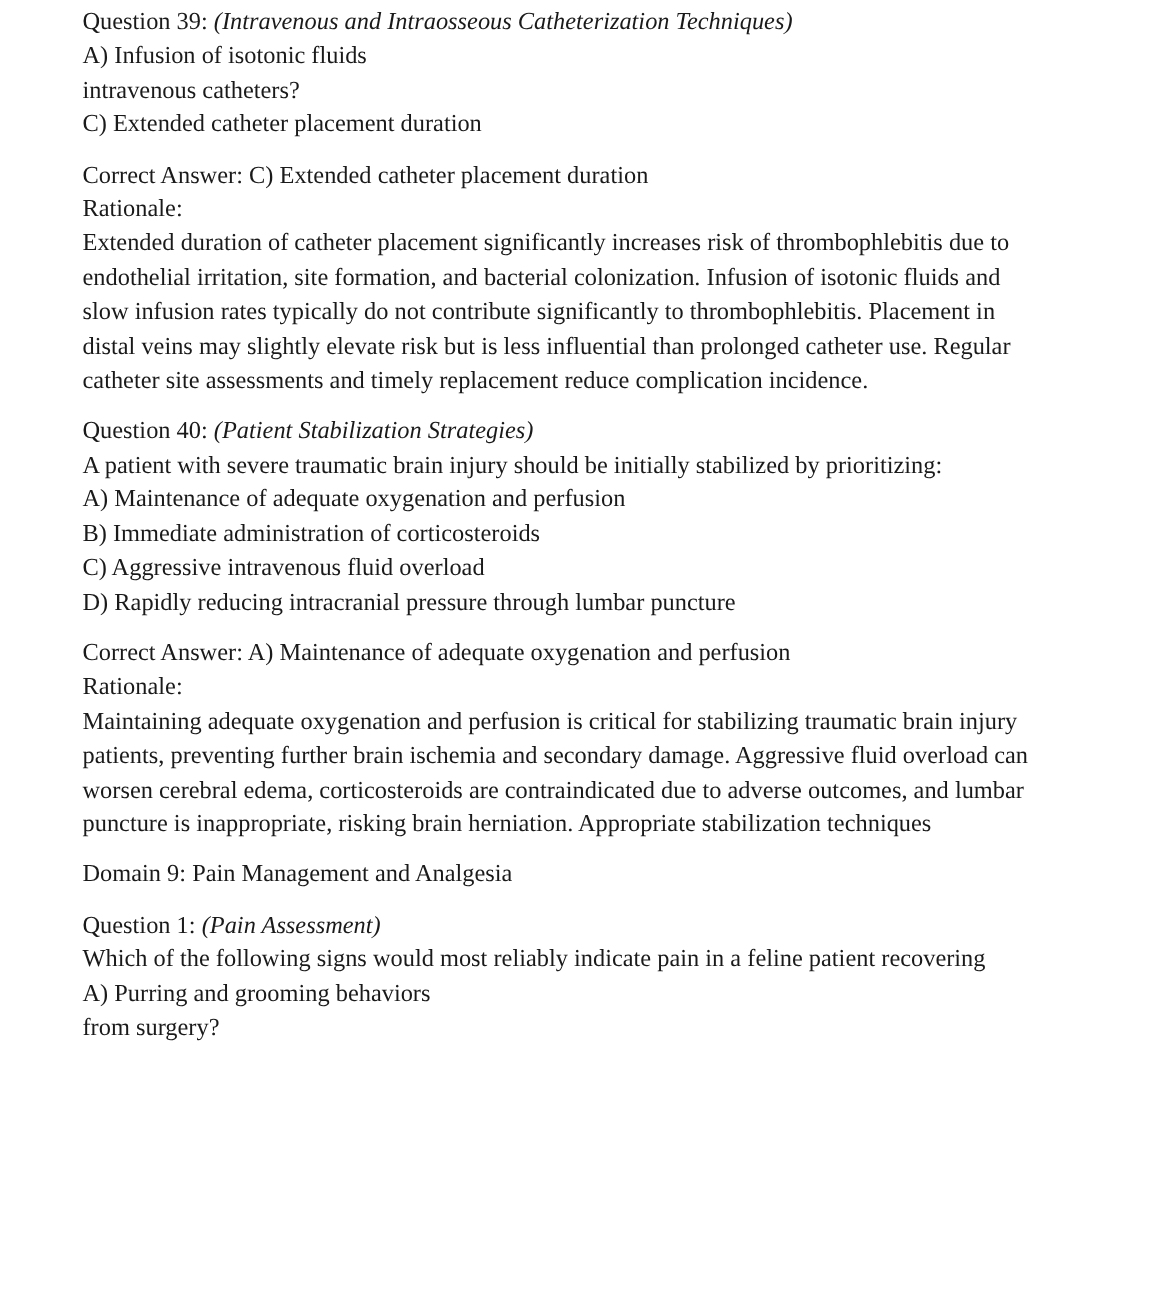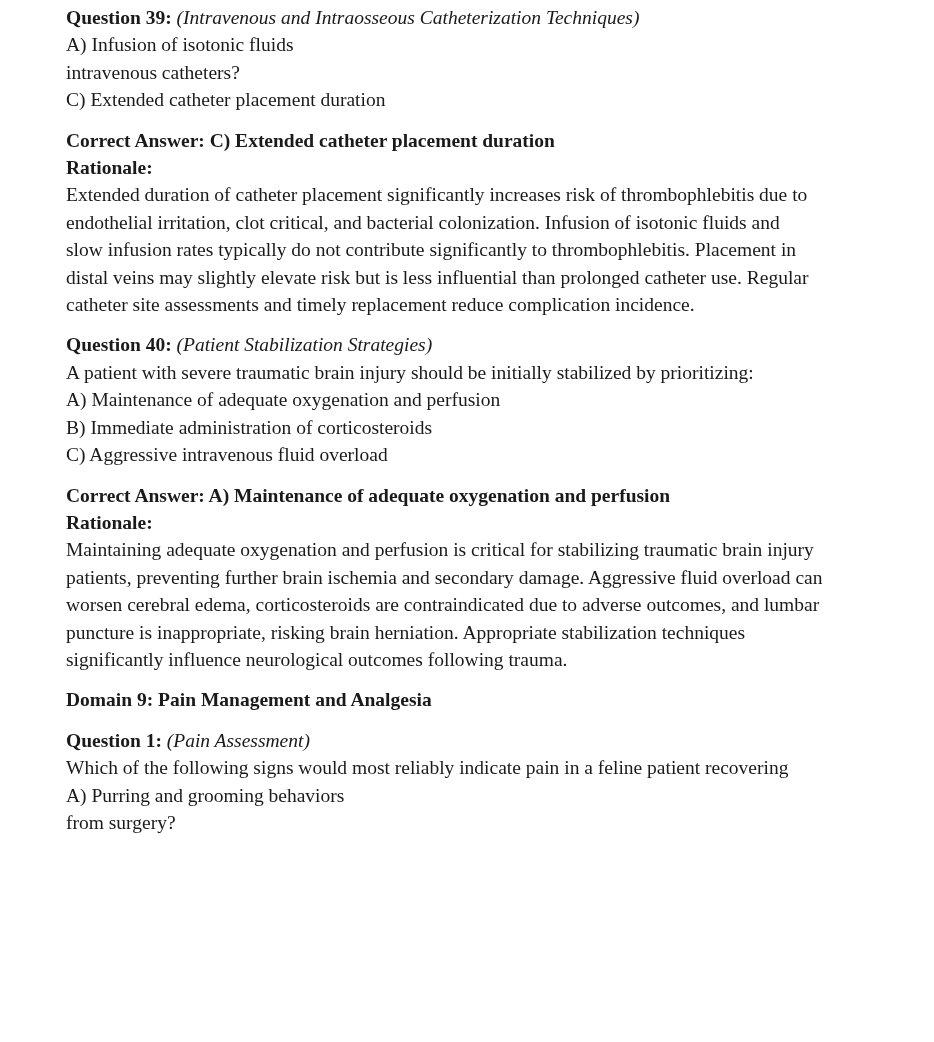--- a/index.html
+++ b/index.html
@@ -19,21 +19,21 @@
     .page {
       position: absolute;
       left: 66px;
       top: 4px;
       width: 820px;
     }
     .line {
       line-height: 27.4px;
       white-space: nowrap;
     }
-    .bold { font-weight: bold; }
+    .bold { font-weight: normal; }
     .ital { font-style: italic; }
     .gap { height: 13px; }
   </style>
 </head>
 <body>
 
 <div class="page">
 
   <div>
     <div class="line">
@@ -44,49 +44,49 @@
     <div class="line">intravenous catheters?</div>
     <div class="line">C) Extended catheter placement duration</div>
   </div>
 
   <div class="gap"></div>
 
   <div>
     <div class="line bold">Correct Answer: C) Extended catheter placement duration</div>
     <div class="line bold">Rationale:</div>
     <div class="line">Extended duration of catheter placement significantly increases risk of thrombophlebitis due to</div>
-    <div class="line">endothelial irritation, clot critical, and bacterial colonization. Infusion of isotonic fluids and</div>
+    <div class="line">endothelial irritation, site formation, and bacterial colonization. Infusion of isotonic fluids and</div>
     <div class="line">slow infusion rates typically do not contribute significantly to thrombophlebitis. Placement in</div>
     <div class="line">distal veins may slightly elevate risk but is less influential than prolonged catheter use. Regular</div>
     <div class="line">catheter site assessments and timely replacement reduce complication incidence.</div>
   </div>
 
   <div class="gap"></div>
 
   <div>
     <div class="line">
       <span class="bold">Question 40:</span>
       <span class="ital">(Patient Stabilization Strategies)</span>
     </div>
     <div class="line">A patient with severe traumatic brain injury should be initially stabilized by prioritizing:</div>
     <div class="line">A) Maintenance of adequate oxygenation and perfusion</div>
     <div class="line">B) Immediate administration of corticosteroids</div>
     <div class="line">C) Aggressive intravenous fluid overload</div>
+    <div class="line">D) Rapidly reducing intracranial pressure through lumbar puncture</div>
   </div>
 
   <div class="gap"></div>
 
   <div>
     <div class="line bold">Correct Answer: A) Maintenance of adequate oxygenation and perfusion</div>
     <div class="line bold">Rationale:</div>
     <div class="line">Maintaining adequate oxygenation and perfusion is critical for stabilizing traumatic brain injury</div>
     <div class="line">patients, preventing further brain ischemia and secondary damage. Aggressive fluid overload can</div>
     <div class="line">worsen cerebral edema, corticosteroids are contraindicated due to adverse outcomes, and lumbar</div>
     <div class="line">puncture is inappropriate, risking brain herniation. Appropriate stabilization techniques</div>
-    <div class="line">significantly influence neurological outcomes following trauma.</div>
   </div>
 
   <div class="gap"></div>
 
   <div class="line bold">Domain 9: Pain Management and Analgesia</div>
 
   <div class="gap"></div>
 
   <div>
     <div class="line">

